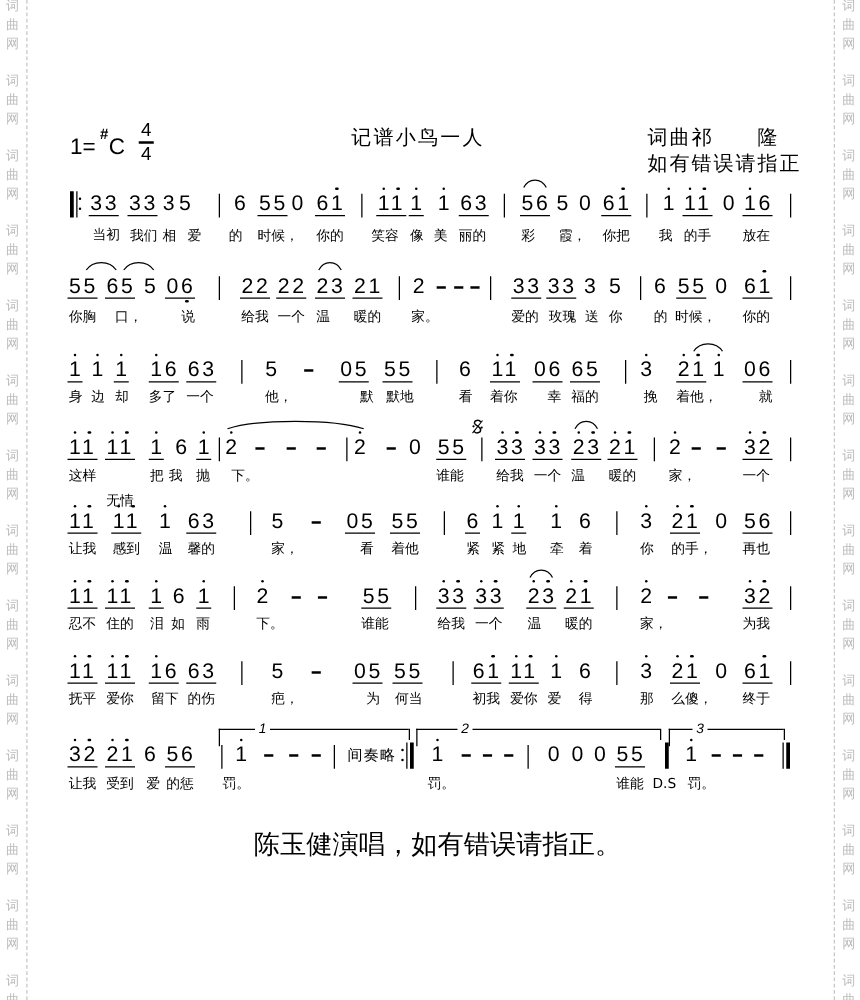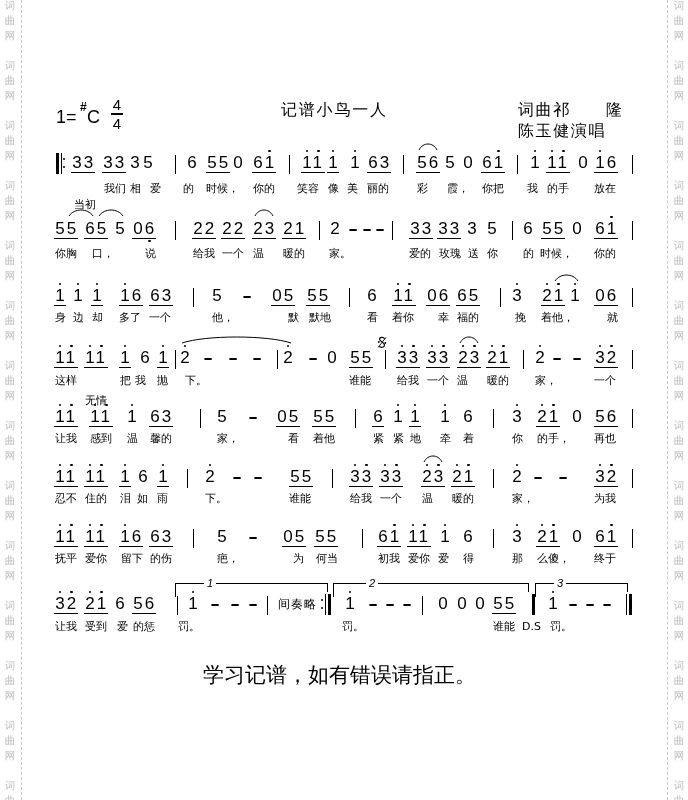--- a/index.html
+++ b/index.html
@@ -169,21 +169,21 @@
     <span class="key-note">C</span>
   </div>
   <div>
     <span class="ts-num">4</span>
     <span class="ts-line"></span>
     <span class="ts-den">4</span>
   </div>
 
   <div class="performer">记谱小鸟一人</div>
   <div class="credit c1">词曲祁　　隆</div>
-  <div class="credit c2">陈玉健演唱</div>
+  <div class="credit c2">如有错误请指正</div>
 
   <div id="score">
       <div class="row">
         <div class="bar" style="left: 56px; top: 153px; width: 3px; height: 21px;"></div>
         <div class="bar" style="left: 60.5px; top: 153px; width: 1px; height: 21px;"></div>
         <div class="dot" style="left: 63px; top: 158px;"></div>
         <div class="dot" style="left: 63px; top: 166px;"></div>
         <span class="ng" style="left: 72.27px; top: 153px;">33</span>
         <div class="ul" style="left: 71px; top: 171.5px; width: 23.5px;"></div>
         <span class="ng" style="left: 103.27px; top: 153px;">33</span>
@@ -226,21 +226,21 @@
         <div class="dot" style="left: 550.8px; top: 150px;"></div>
         <div class="dot" style="left: 562.3px; top: 150px;"></div>
         <span class="ng" style="left: 578.27px; top: 153px;">0</span>
         <span class="ng" style="left: 595.27px; top: 153px;">16</span>
         <div class="ul" style="left: 594px; top: 171.5px; width: 23.5px;"></div>
         <div class="dot" style="left: 598.8px; top: 150px;"></div>
         <div class="bar" style="left: 632px; top: 155px; width: 1px; height: 19px;"></div>
         <svg class="abs-svg" width="18" height="11" style="left: 419px; top: 141px;">
           <path d="M0 9 C 3.96 1, 14.040000000000001 1, 18 9" fill="none" stroke="#000" stroke-width="1"></path>
         </svg>
-        <span class="lyr" style="left: 74px; top: 198px;">当初</span>
+        <span class="lyr" style="left: 74px; top: 181px;">当初</span>
         <span class="lyr" style="left: 104px; top: 182px;">我们</span>
         <span class="lyr" style="left: 130px; top: 182px;">相</span>
         <span class="lyr" style="left: 150px; top: 182px;">爱</span>
         <span class="lyr" style="left: 183px; top: 182px;">的</span>
         <span class="lyr" style="left: 206px; top: 182px;">时候，</span>
         <span class="lyr" style="left: 253px; top: 182px;">你的</span>
         <span class="lyr" style="left: 297px; top: 182px;">笑容</span>
         <span class="lyr" style="left: 328px; top: 182px;">像</span>
         <span class="lyr" style="left: 347px; top: 182px;">美</span>
         <span class="lyr" style="left: 367px; top: 182px;">丽的</span>
@@ -703,14 +703,14 @@
         <span class="lyr" style="left: 117px; top: 620px;">爱</span>
         <span class="lyr" style="left: 133px; top: 620px;">的惩</span>
         <span class="lyr" style="left: 178px; top: 620px;">罚。</span>
         <span class="lyr" style="left: 342px; top: 620px;">罚。</span>
         <span class="lyr" style="left: 493px; top: 620px;">谁能</span>
         <span class="lyr" style="left: 522px; top: 620px;">D.S</span>
         <span class="lyr" style="left: 550px; top: 620px;">罚。</span>
       </div>
     </div>
 
-  <div class="footer">学习记谱，如有错误请指正。</div>
+  <div class="footer">陈玉健演唱，如有错误请指正。</div>
 </div>
 
 </body></html>

